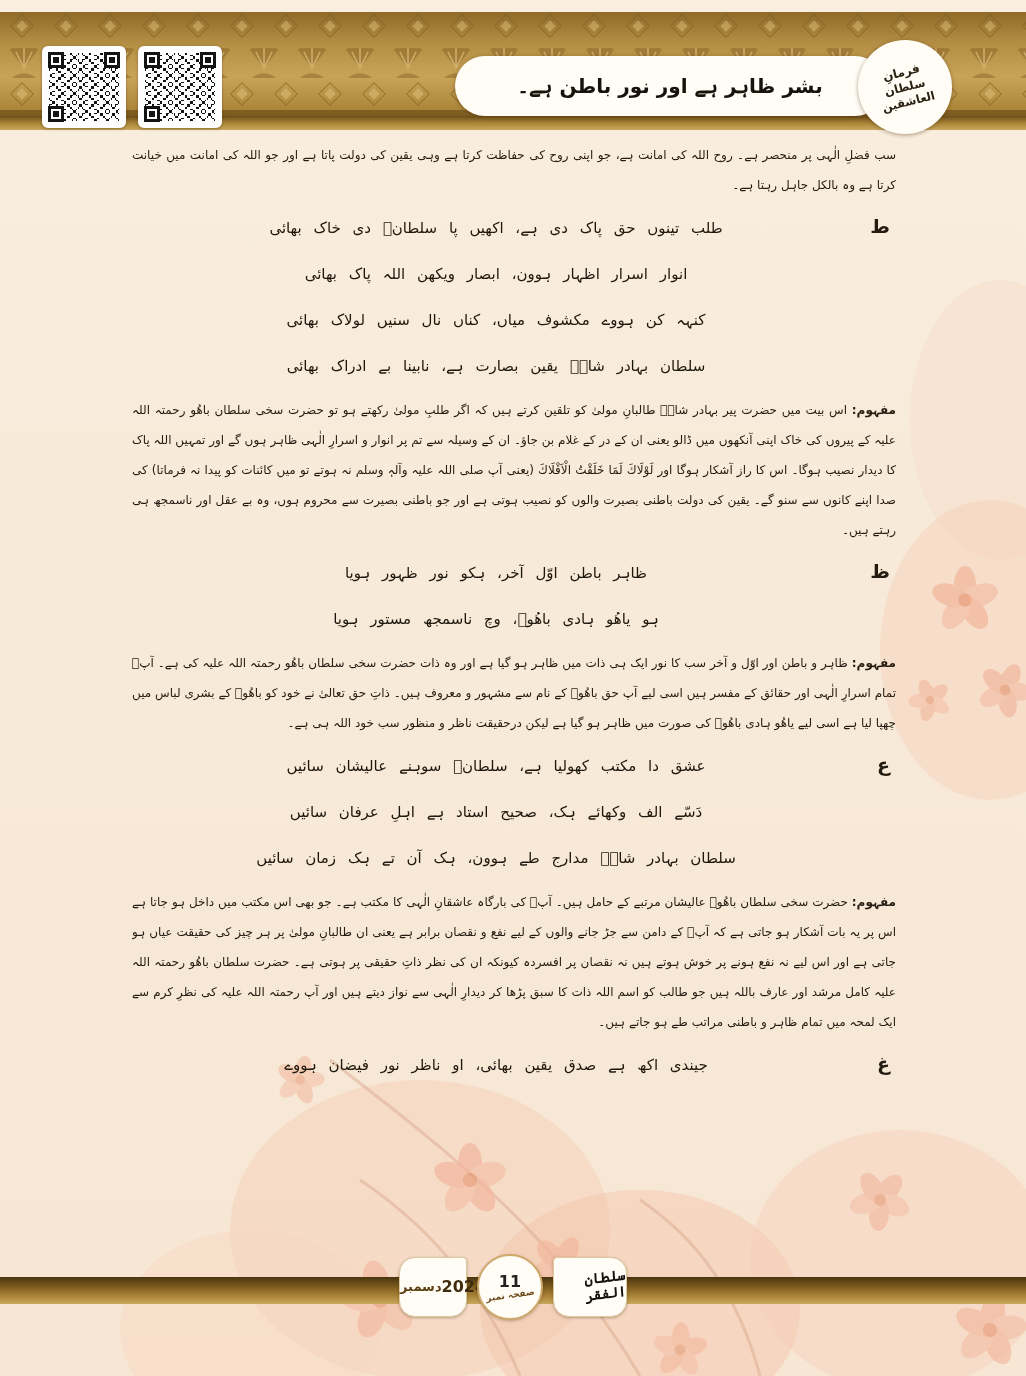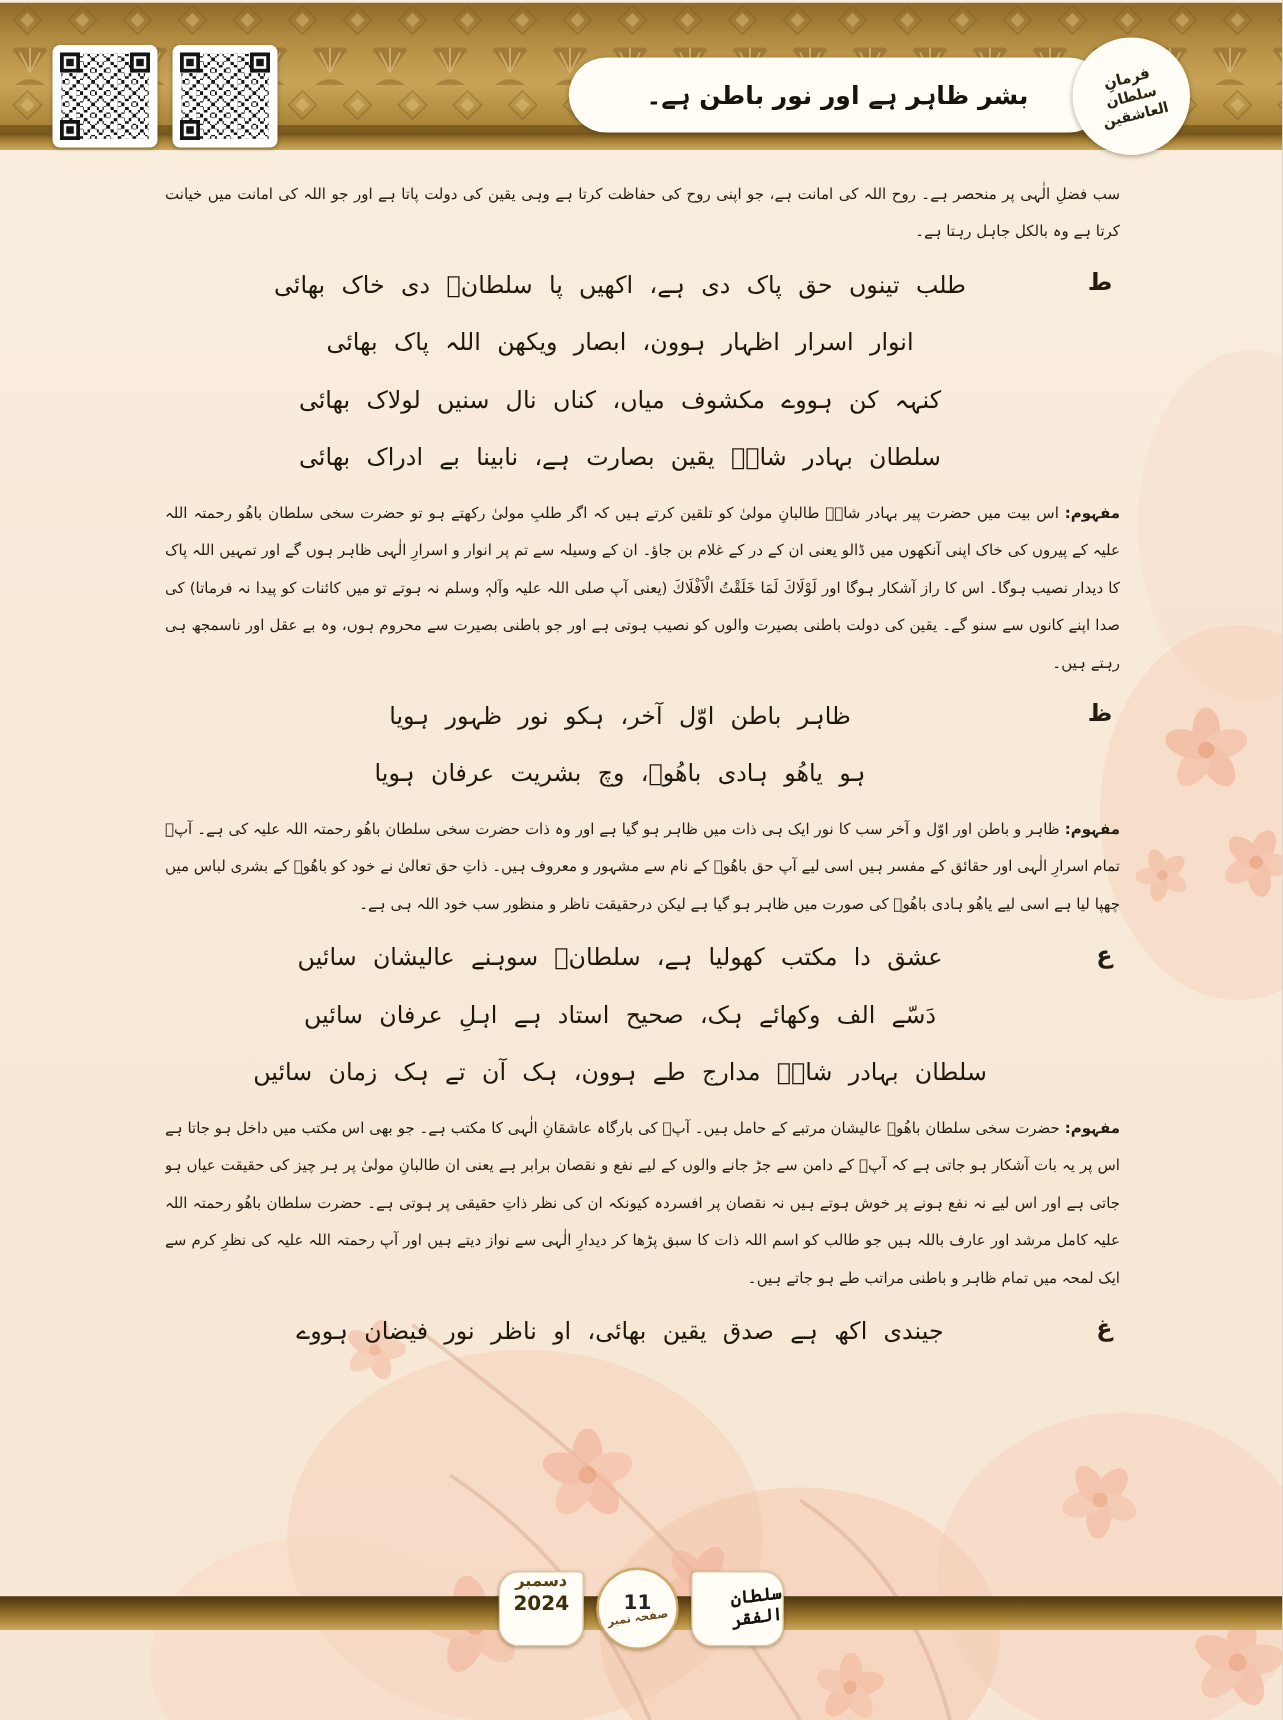--- a/index.html
+++ b/index.html
@@ -6,21 +6,21 @@
   .page{
     position:relative;width:1026px;height:1376px;margin:0 auto;
     background:linear-gradient(180deg,#f9eedf 0%,#f8ead9 40%,#f7e6d4 100%);
     overflow:hidden;
     font-family:"DejaVu Sans",sans-serif;
     color:#241c10;
   }
   
   .blossoms{position:absolute;inset:0;z-index:0;pointer-events:none;}
   
-  .header{position:absolute;left:0;top:2px;width:1026px;height:118px;z-index:2;}
+  .header{position:absolute;left:0;top:12px;width:1026px;height:118px;z-index:2;}
   .header svg.ornament{position:absolute;inset:0;}
   .qr{
     position:absolute;top:34px;width:84px;height:82px;background:#ffffff;border-radius:6px;
     padding:7px;box-sizing:border-box;box-shadow:0 1px 3px rgba(60,40,0,.4);
   }
   .qr1{left:42px;} .qr2{left:138px;}
   .qr-noise{
     width:100%;height:100%;position:relative;
     background:
       repeating-conic-gradient(#ffffff 0% 25%, transparent 0% 50%) 1px 2px/11px 9px,
@@ -51,35 +51,35 @@
   }
   .prose{
     margin:4px 0 6px 0;font-size:12px;line-height:30px;text-align:justify;color:#241c10;
   }
   .prose .mlabel{font-weight:bold;}
   .poem{position:relative;margin:6px 0 8px 0;padding:0 64px 0 28px;}
   .poem .marker{
     position:absolute;right:6px;top:4px;font-size:19px;font-weight:bold;color:#241c10;
   }
   .poem .verse{
-    margin:11px;text-align:center;font-size:19px;line-height:35px;font-weight:500;
+    margin:11px;text-align:center;font-size:15px;line-height:35px;font-weight:500;
     word-spacing:7px;color:#1e170c;white-space:nowrap;
   }
   
   .footer-bar{
     position:absolute;left:0;right:0;top:1277px;height:27px;z-index:2;
     background:linear-gradient(180deg,#4a3510 0%,#7c5a1e 35%,#a98336 70%,#c9a95e 100%);
   }
   .footer-cluster{
     position:absolute;top:1254px;left:50%;transform:translateX(-50%);
     display:flex;align-items:center;gap:10px;z-index:3;direction:ltr;
   }
   .date-badge{
     width:66px;height:58px;background:#fffdf6;border:1px solid #dcc9a0;
-    border-radius:16px 4px 16px 16px;display:flex;flex-direction:column;align-items:center;justify-content:flex-start;
+    border-radius:16px 4px 16px 16px;display:flex;flex-direction:row;align-items:center;justify-content:space-between;
     box-shadow:0 1px 3px rgba(70,45,0,.35);
   }
   .date-badge .month{font-size:13px;font-weight:bold;color:#5d3f12;line-height:16px;direction:rtl;}
   .date-badge .year{font-size:16px;font-weight:bold;color:#3e2c0c;line-height:18px;}
   .pageno-badge{
     width:62px;height:62px;border-radius:50%;background:#fffdf6;border:2px solid #cfa96b;
     display:flex;flex-direction:column;align-items:center;justify-content:center;
     box-shadow:0 1px 3px rgba(70,45,0,.35);
   }
   .pageno-badge .num{font-size:16px;font-weight:bold;color:#222;line-height:17px;}
@@ -196,21 +196,21 @@
       <p class="verse">انوار اسرار اظہار ہوون، ابصار ویکھن اللہ پاک بھائی</p>
       <p class="verse">کنہہ کن ہووے مکشوف میاں، کناں نال سنیں لولاک بھائی</p>
       <p class="verse">سلطان بہادر شاہؒ یقین بصارت ہے، نابینا بے ادراک بھائی</p>
     </section>
 
     <p class="prose"><span class="mlabel">مفہوم:</span> <span>اس بیت میں حضرت پیر بہادر شاہؒ طالبانِ مولیٰ کو تلقین کرتے ہیں کہ اگر طلبِ مولیٰ رکھتے ہو تو حضرت سخی سلطان باھُو رحمتہ اللہ علیہ کے پیروں کی خاک اپنی آنکھوں میں ڈالو یعنی ان کے در کے غلام بن جاؤ۔ ان کے وسیلہ سے تم پر انوار و اسرارِ الٰہی ظاہر ہوں گے اور تمہیں اللہ پاک کا دیدار نصیب ہوگا۔ اس کا راز آشکار ہوگا اور لَوْلَاكَ لَمَا خَلَقْتُ الْاَفْلَاكَ (یعنی آپ صلی اللہ علیہ وآلہٖ وسلم نہ ہوتے تو میں کائنات کو پیدا نہ فرماتا) کی صدا اپنے کانوں سے سنو گے۔ یقین کی دولت باطنی بصیرت والوں کو نصیب ہوتی ہے اور جو باطنی بصیرت سے محروم ہوں، وہ بے عقل اور ناسمجھ ہی رہتے ہیں۔</span></p>
 
     <section class="poem">
       <span class="marker">ظ</span>
       <p class="verse">ظاہر باطن اوّل آخر، ہکو نور ظہور ہویا</p>
-      <p class="verse">ہو یاھُو ہادی باھُوؒ، وچ بشریت عرفان ہویا</p>
+      <p class="verse">ہو یاھُو ہادی باھُوؒ، وچ ناسمجھ مستور ہویا</p>
     </section>
 
     <p class="prose"><span class="mlabel">مفہوم:</span> <span>ظاہر و باطن اور اوّل و آخر سب کا نور ایک ہی ذات میں ظاہر ہو گیا ہے اور وہ ذات حضرت سخی سلطان باھُو رحمتہ اللہ علیہ کی ہے۔ آپؒ تمام اسرارِ الٰہی اور حقائق کے مفسر ہیں اسی لیے آپ حق باھُوؒ کے نام سے مشہور و معروف ہیں۔ ذاتِ حق تعالیٰ نے خود کو باھُوؒ کے بشری لباس میں چھپا لیا ہے اسی لیے یاھُو ہادی باھُوؒ کی صورت میں ظاہر ہو گیا ہے لیکن درحقیقت ناظر و منظور سب خود اللہ ہی ہے۔</span></p>
 
     <section class="poem">
       <span class="marker">ع</span>
       <p class="verse">عشق دا مکتب کھولیا ہے، سلطانؒ سوہنے عالیشان سائیں</p>
       <p class="verse">دَسّے الف وکھائے ہک، صحیح استاد ہے اہلِ عرفان سائیں</p>
       <p class="verse">سلطان بہادر شاہؒ مدارج طے ہوون، ہک آن تے ہک زمان سائیں</p>
     </section>

